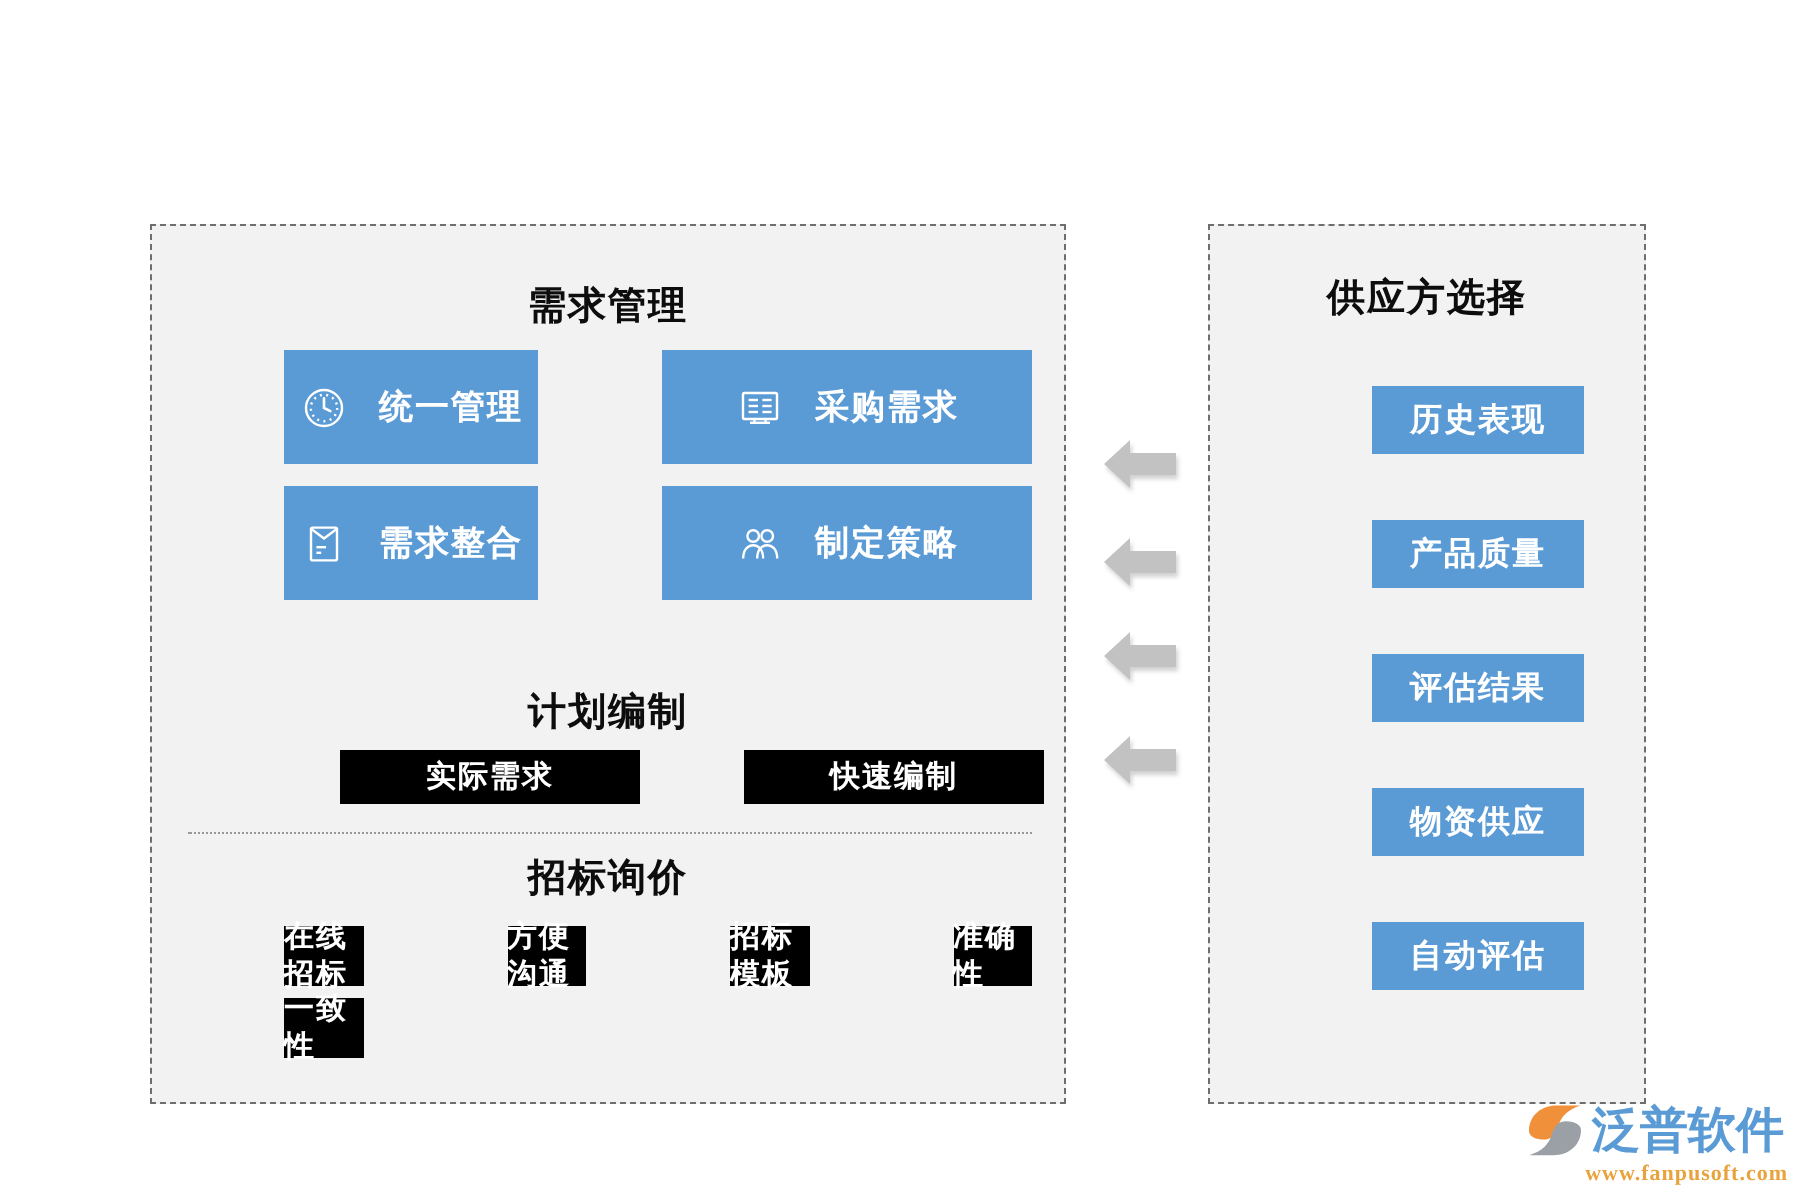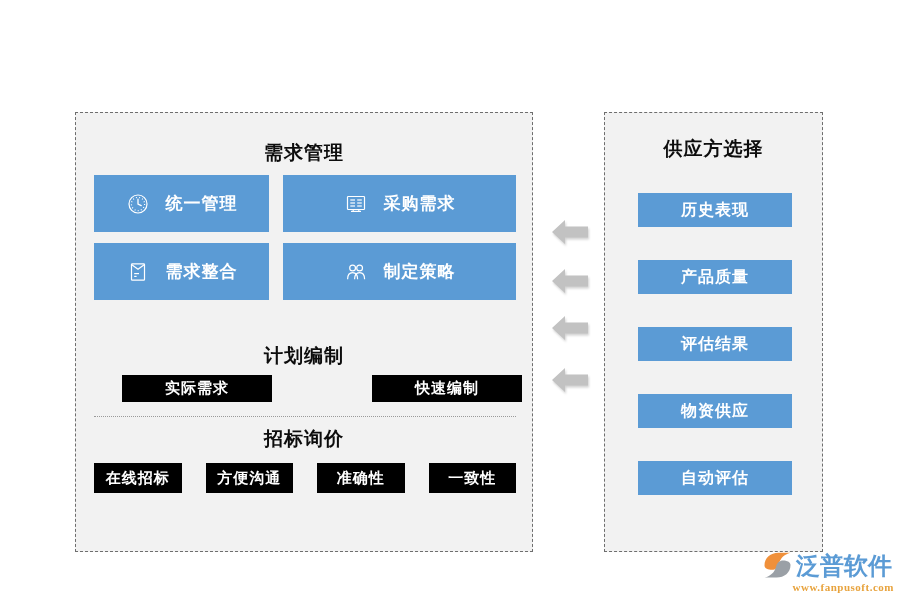--- a/index.html
+++ b/index.html
@@ -35,20 +35,21 @@
     font-family:"Liberation Serif","DejaVu Serif",serif;
     letter-spacing:1px;
   }
 
   
   .box{
     display:flex; align-items:center; justify-content:center;
     color:#ffffff; font-weight:700;
     font-family:"Liberation Serif","DejaVu Serif",serif;
     letter-spacing:1px;
+    margin-left:48px;
   }
   .box-blue{ background:#5b9bd5; }
   .box-orange{ background:#000000; }
 
   
   .demand-heading{ position:absolute; left:0; top:27px; width:100%; }
   .demand-grid{
     position:absolute; left:18px; top:62px;
     width:422px;
     display:grid;
@@ -195,20 +196,21 @@
       <div class="box box-orange">实际需求</div>
       <div class="box box-orange">快速编制</div>
     </div>
 
     <div class="divider"></div>
 
     <div class="section-heading tender-heading">招标询价</div>
     <div class="tender-grid">
       <div class="box box-orange">在线招标</div>
       <div class="box box-orange">方便沟通</div>
+      <div class="box box-orange">招标模板</div>
       <div class="box box-orange">准确性</div>
       <div class="box box-orange">一致性</div>
     </div>
   </div>
 
   <div class="arrow" style="left:552px; top:219px;">
     <svg viewBox="0 0 36 26" preserveAspectRatio="none">
       <polygon points="0,13 13,1 13,7.5 36,7.5 36,18.5 13,18.5 13,25" fill="#c2c2c2"></polygon>
     </svg>
   </div>

